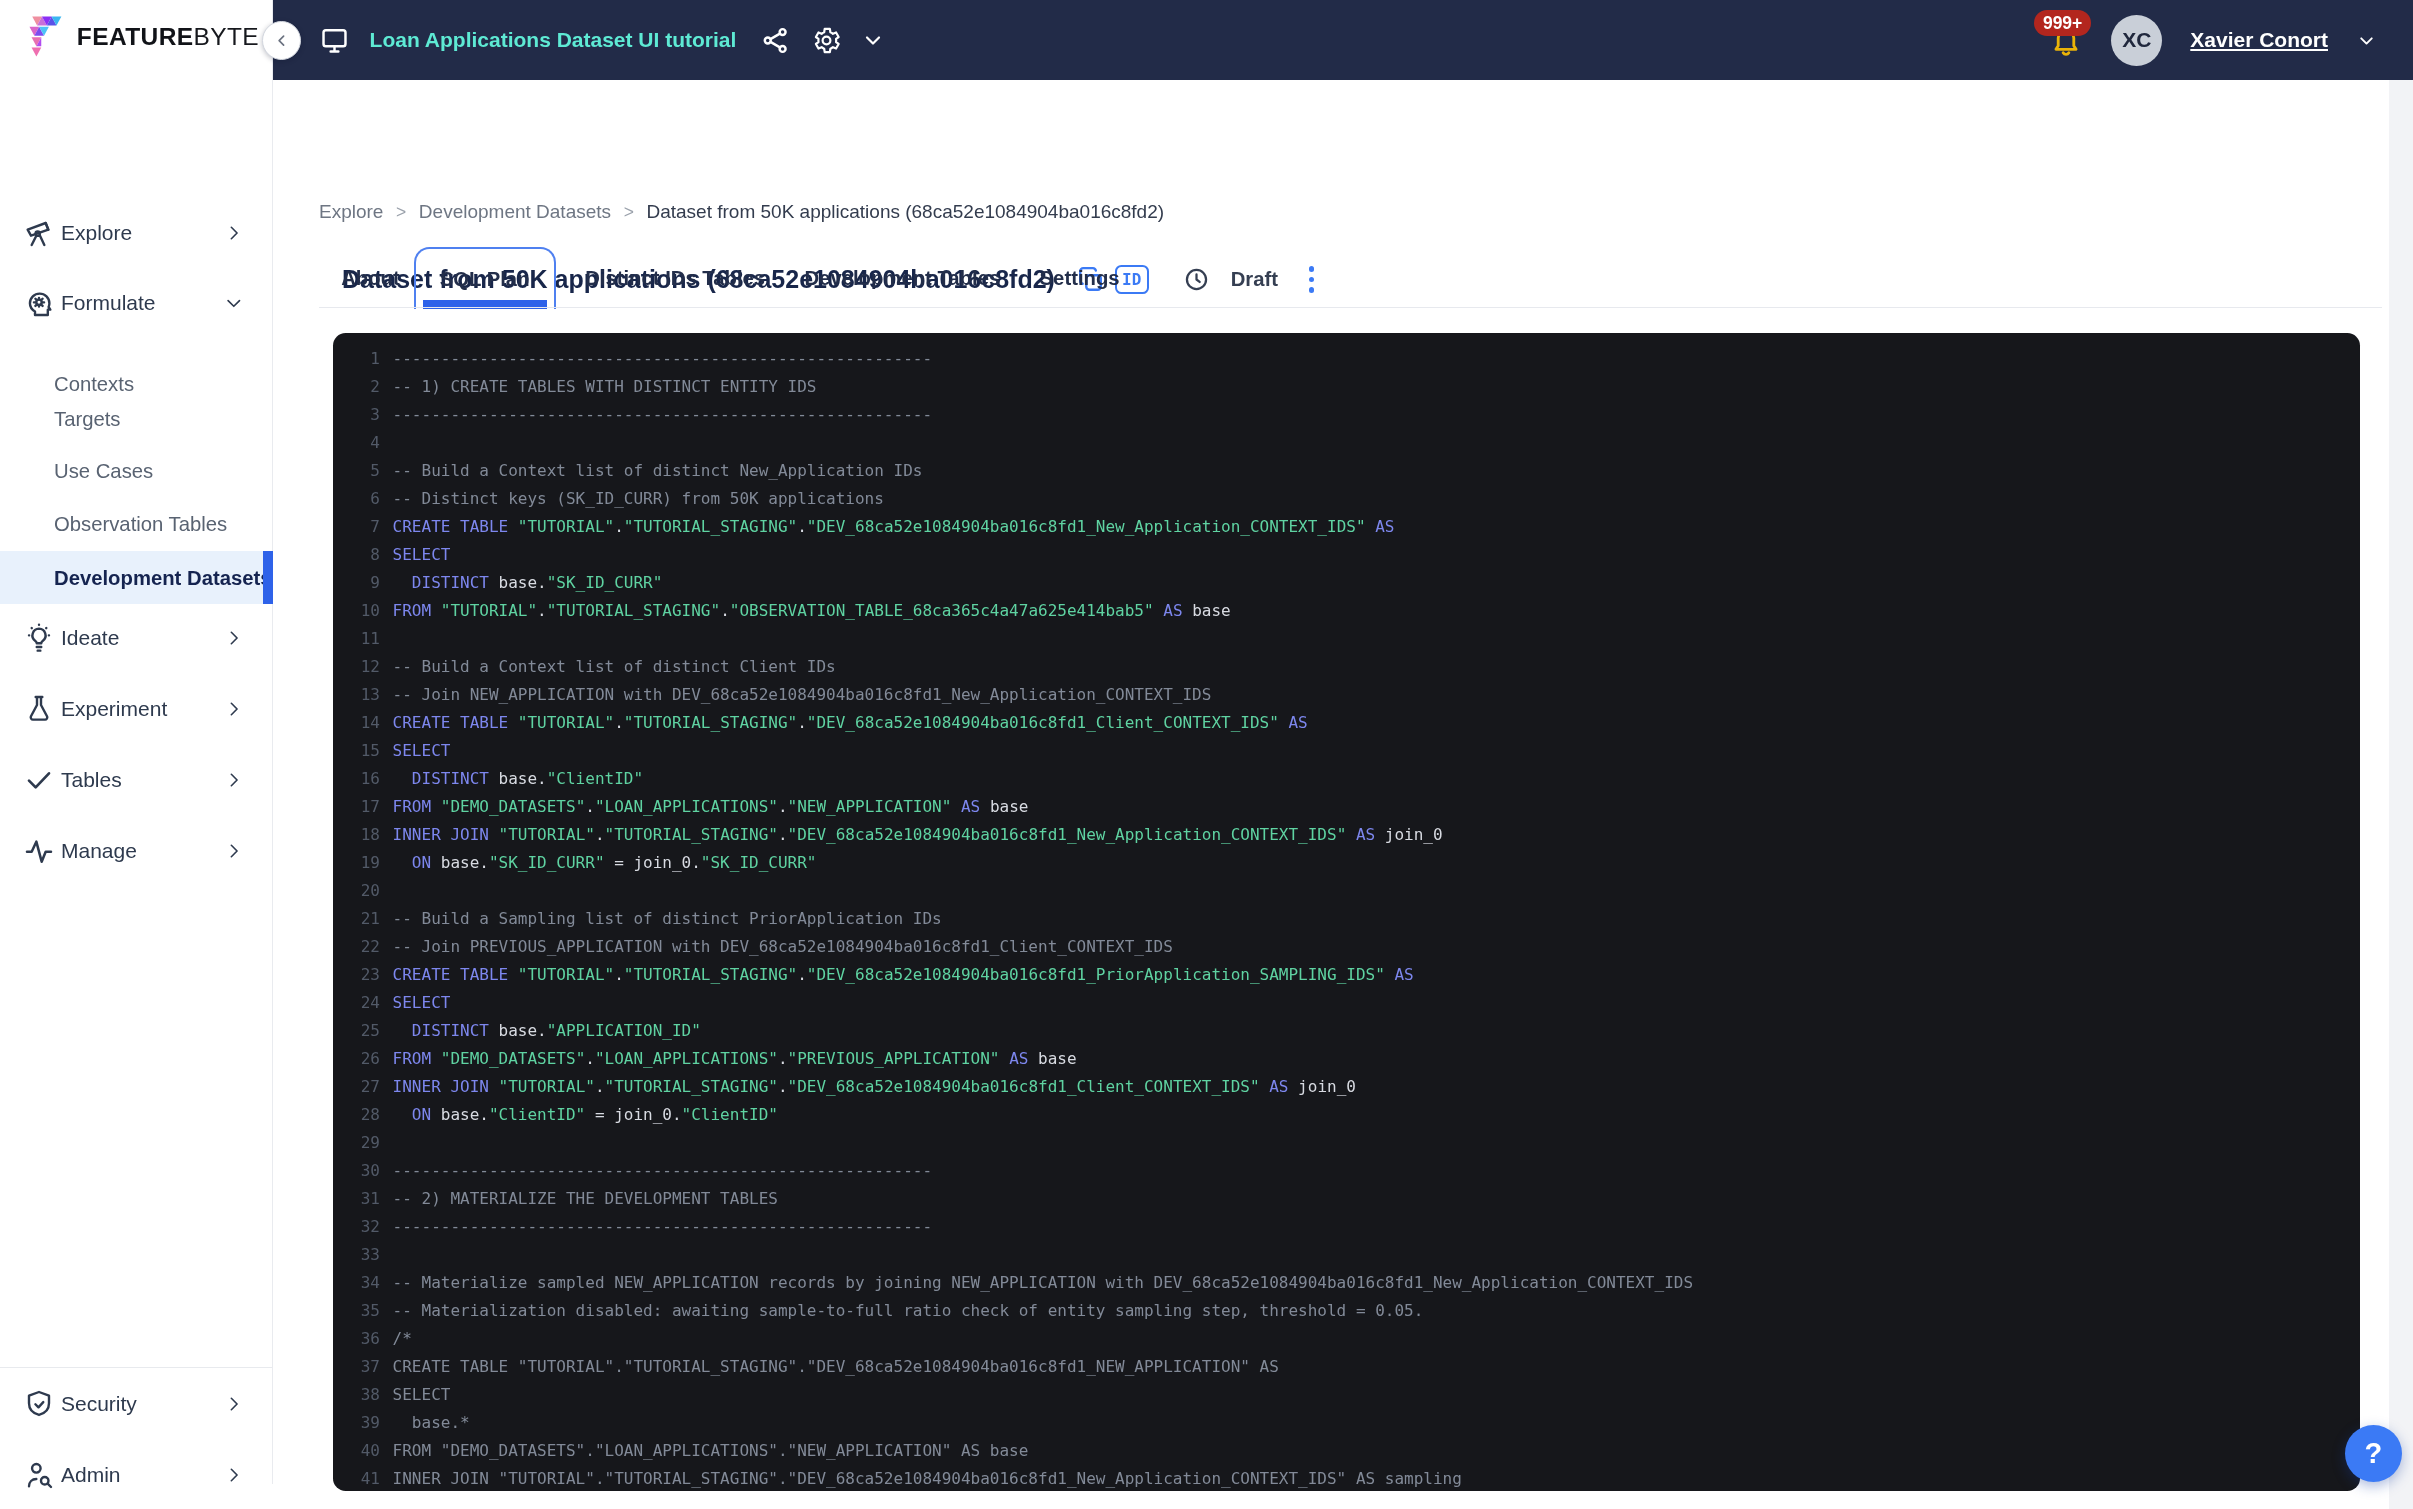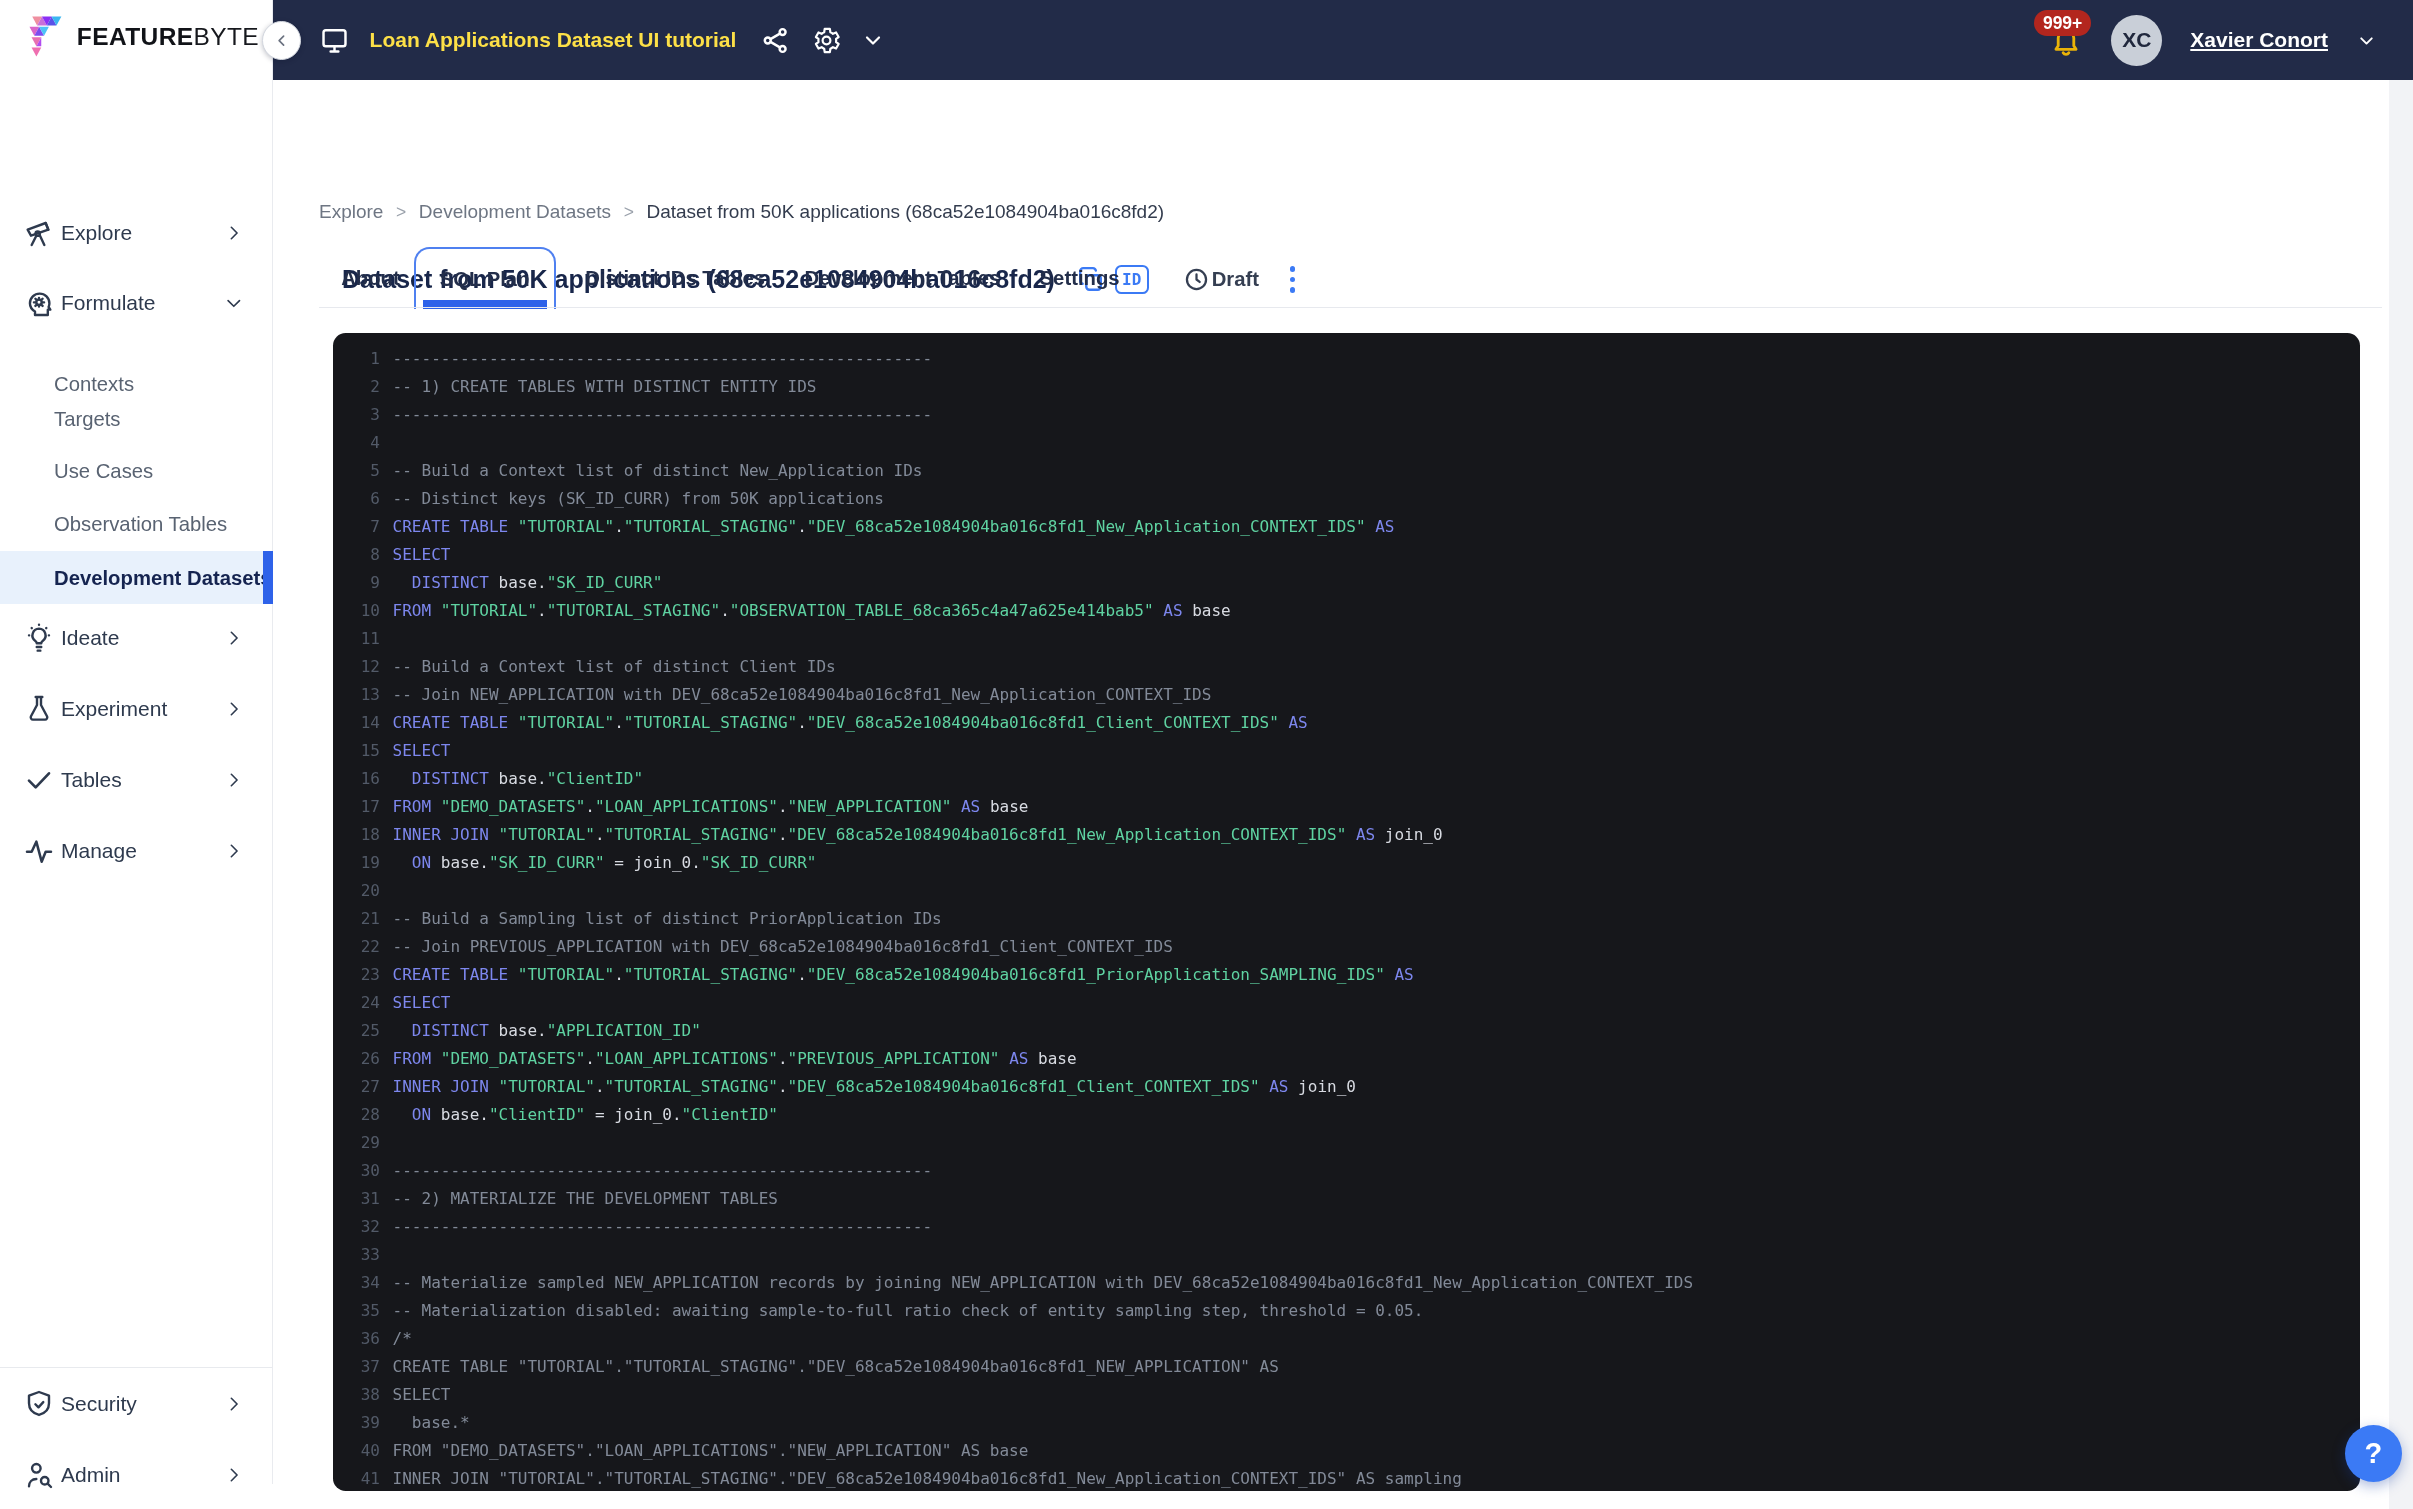--- a/index.html
+++ b/index.html
@@ -29,21 +29,21 @@
 
   .side-divider { position:absolute; left:0; right:0; top:1367px; height:1.4px; background:#e8eaee; }
 
   
   .topbar { position:absolute; left:273px; top:0; width:2140px; height:80px;
             background:#222b48; display:flex; align-items:center; z-index:6; }
   .collapse-btn { position:absolute; left:-11.2px; top:21px; width:39px; height:39px; border-radius:50%;
                   background:#ffffff; border:0.7px solid #d3d7df; box-shadow:0 1.4px 5.6px rgba(10,15,40,.25);
                   display:flex; align-items:center; justify-content:center; cursor:pointer; z-index:8; }
   .tb-left { display:flex; align-items:center; gap:19.6px; margin-left:46px; }
-  .tb-title { color:#fde047; font-size:21px; font-weight:600; white-space:nowrap; margin-right:4.2px; }
+  .tb-title { color:#5eead4; font-size:21px; font-weight:600; white-space:nowrap; margin-right:4.2px; }
   .tb-ic { width:31px; height:31px; display:flex; cursor:pointer; }
   .tb-right { position:absolute; right:36px; display:flex; align-items:center; gap:28px; }
   .bell-wrap { position:relative; width:34px; height:34px; }
   .badge { position:absolute; top:-12.6px; left:-15.4px; background:#b3261e; color:#fff; font-size:17.5px;
            font-weight:700; padding:2.1px 9px; border-radius:15.4px; white-space:nowrap; }
   .avatar { width:51px; height:51px; border-radius:50%; background:#c9cfd8; color:#20283d;
             display:flex; align-items:center; justify-content:center; font-size:21px; font-weight:700; cursor:pointer; }
   .user-name { color:#ffffff; font-size:21px; font-weight:600; white-space:nowrap;text-decoration:underline; }
 
   
@@ -55,21 +55,21 @@
   .crumb { cursor:pointer; white-space:nowrap; }
   .crumb-sep { color:#9aa1ab; font-size:17.5px; }
   .crumb.current { color:#333c4e; }
 
   .title-row { position:absolute; left:69px; top:177px; height:45px; display:flex; align-items:center; }
   .page-title { font-size:25px; font-weight:700; color:#18264a; white-space:nowrap; }
   .t-ic { display:flex; cursor:pointer; }
   .idbadge { width:34px; height:29px; border:2.1px solid #3b7af5; border-radius:6.3px; color:#3b7af5;
              display:flex; align-items:center; justify-content:center; font-size:16px; font-weight:700;
              font-family:"DejaVu Sans Mono", monospace; }
-  .draft-wrap { display:flex; align-items:center; gap:2px; margin-left:34px;justify-content:flex-end; }
+  .draft-wrap { display:flex; align-items:center; gap:21px; margin-left:34px;justify-content:flex-end; }
   .draft-label { font-size:20.3px; font-weight:600; color:#353f52; }
   .kebab { display:flex; flex-direction:column; gap:4.9px; margin-left:28px; cursor:pointer; padding:2.8px; }
   .kebab i { width:5.6px; height:5.6px; border-radius:50%; background:#3b7af5; }
 
   .tabs { position:absolute; left:64px; top:167px; height:62px; display:flex; align-items:center; }
   .tab { font-size:20.3px; font-weight:600; color:#232e4a; white-space:nowrap; cursor:pointer; padding:0 4.2px; }
   .tab + .tab { margin-left:31px; }
   .tab.active-box { position:relative; height:62px; display:flex; align-items:center; justify-content:center;
                     padding:0 24px; margin-left:9.8px; margin-right:-5.6px;
                     border:2.8px solid #4f80f0; border-bottom:none; border-radius:15.4px 15.4px 0 0; }

